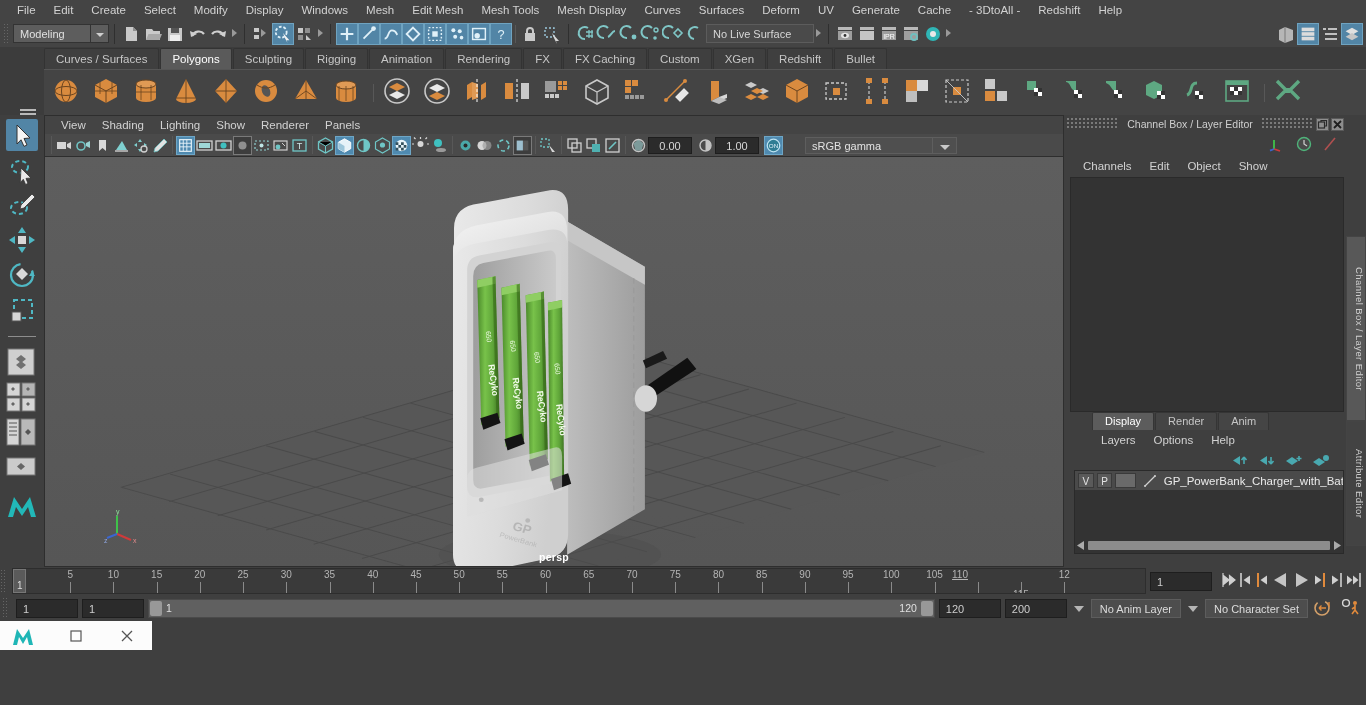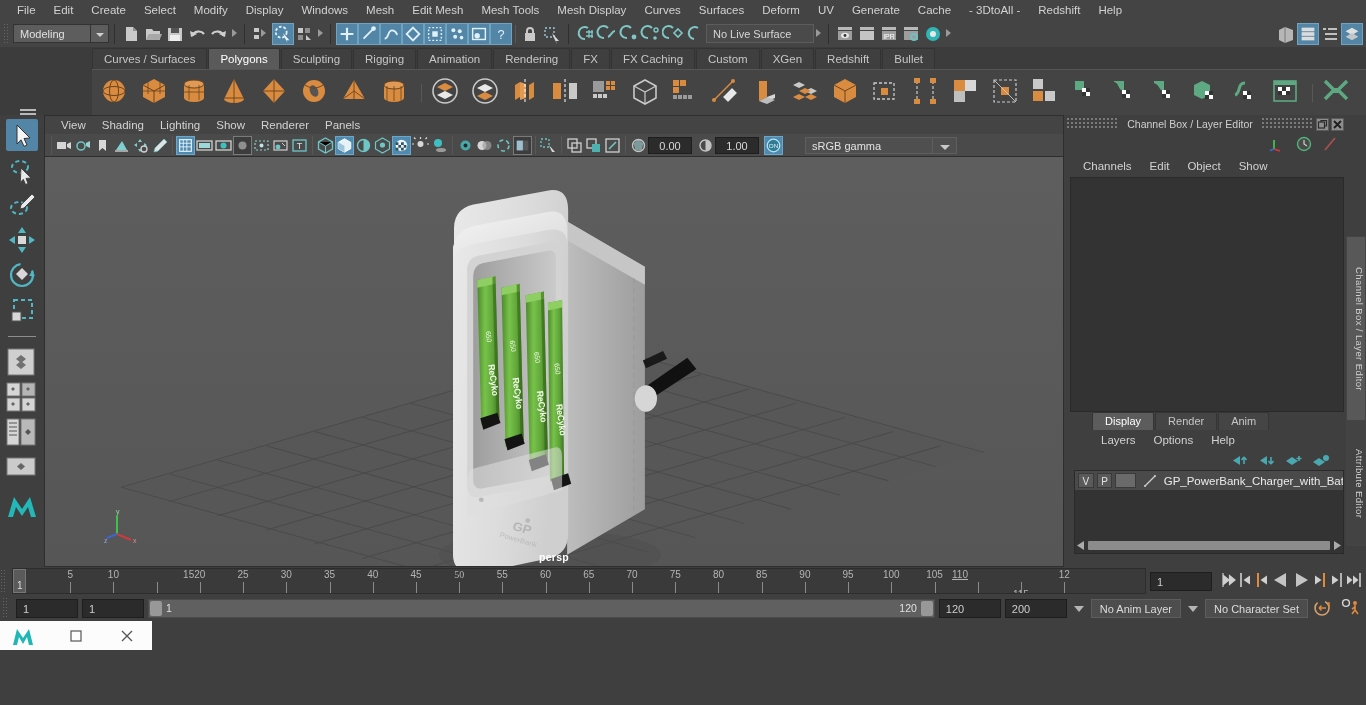--- a/index.html
+++ b/index.html
@@ -422,21 +422,21 @@
       </div>
       <div class="ico on">
         <svg width="20" height="20" viewBox="0 0 22 22">
             <path d="M11 4l7 4-7 4-7-4z" fill="#e0e0e0"></path>
             <path d="M11 10l7 4-7 4-7-4z" fill="#c6c6c6"></path>
           </svg>
       </div>
     </div>
   </div>
 
-  <div class="shelfwrap" style="position:relative;padding-left:48px;">
+  <div class="shelfwrap" style="position:relative;">
     <div class="shelfside">
       <div class="hamb"></div>
       <div class="gearsm">
         <svg width="13" height="13" viewBox="0 0 13 13">
             <circle cx="6.5" cy="6.5" r="3" fill="none" stroke="#b8b8b8" stroke-width="1.6"></circle>
             <path d="M6.5 1v2M6.5 10v2M1 6.5h2M10 6.5h2M2.6 2.6l1.4 1.4M9 9l1.4 1.4M10.4 2.6L9 4M4 9l-1.4 1.4" stroke="#b8b8b8" stroke-width="1.3"></path>
           </svg>
       </div>
     </div>
     <div class="shelftabs" id="shelftabs">
@@ -1288,35 +1288,35 @@
   <div class="timerow">
     <div class="grip" style="height:24px"></div>
     <div class="timeslider" id="timeslider">
       <div class="curframe">
         <span>1</span>
       </div>
     <div class="tlabel" style="left: 57.2165px;">5</div>
         <div class="tmark" style="left: 57.2165px;"></div>
         <div class="tlabel" style="left: 100.433px;">10</div>
         <div class="tmark" style="left: 100.433px;"></div>
-        <div class="tlabel" style="left: 143.649px; margin-left: 32px;">15</div>
+        <div class="tlabel" style="left: 143.649px;">15</div>
         <div class="tmark" style="left: 143.649px;"></div>
         <div class="tlabel" style="left: 186.866px;">20</div>
         <div class="tmark" style="left: 186.866px;"></div>
         <div class="tlabel" style="left: 230.082px;">25</div>
         <div class="tmark" style="left: 230.082px;"></div>
         <div class="tlabel" style="left: 273.299px;">30</div>
         <div class="tmark" style="left: 273.299px;"></div>
         <div class="tlabel" style="left: 316.515px;">35</div>
         <div class="tmark" style="left: 316.515px;"></div>
         <div class="tlabel" style="left: 359.732px;">40</div>
         <div class="tmark" style="left: 359.732px;"></div>
         <div class="tlabel" style="left: 402.948px;">45</div>
         <div class="tmark" style="left: 402.948px;"></div>
-        <div class="tlabel" style="left: 446.165px; font-family: Liberation Serif, serif;">50</div>
+        <div class="tlabel" style="left: 446.165px;">50</div>
         <div class="tmark" style="left: 446.165px;"></div>
         <div class="tlabel" style="left: 489.381px;">55</div>
         <div class="tmark" style="left: 489.381px;"></div>
         <div class="tlabel" style="left: 532.598px;">60</div>
         <div class="tmark" style="left: 532.598px;"></div>
         <div class="tlabel" style="left: 575.814px;">65</div>
         <div class="tmark" style="left: 575.814px;"></div>
         <div class="tlabel" style="left: 619.031px;">70</div>
         <div class="tmark" style="left: 619.031px;"></div>
         <div class="tlabel" style="left: 662.247px;">75</div>

